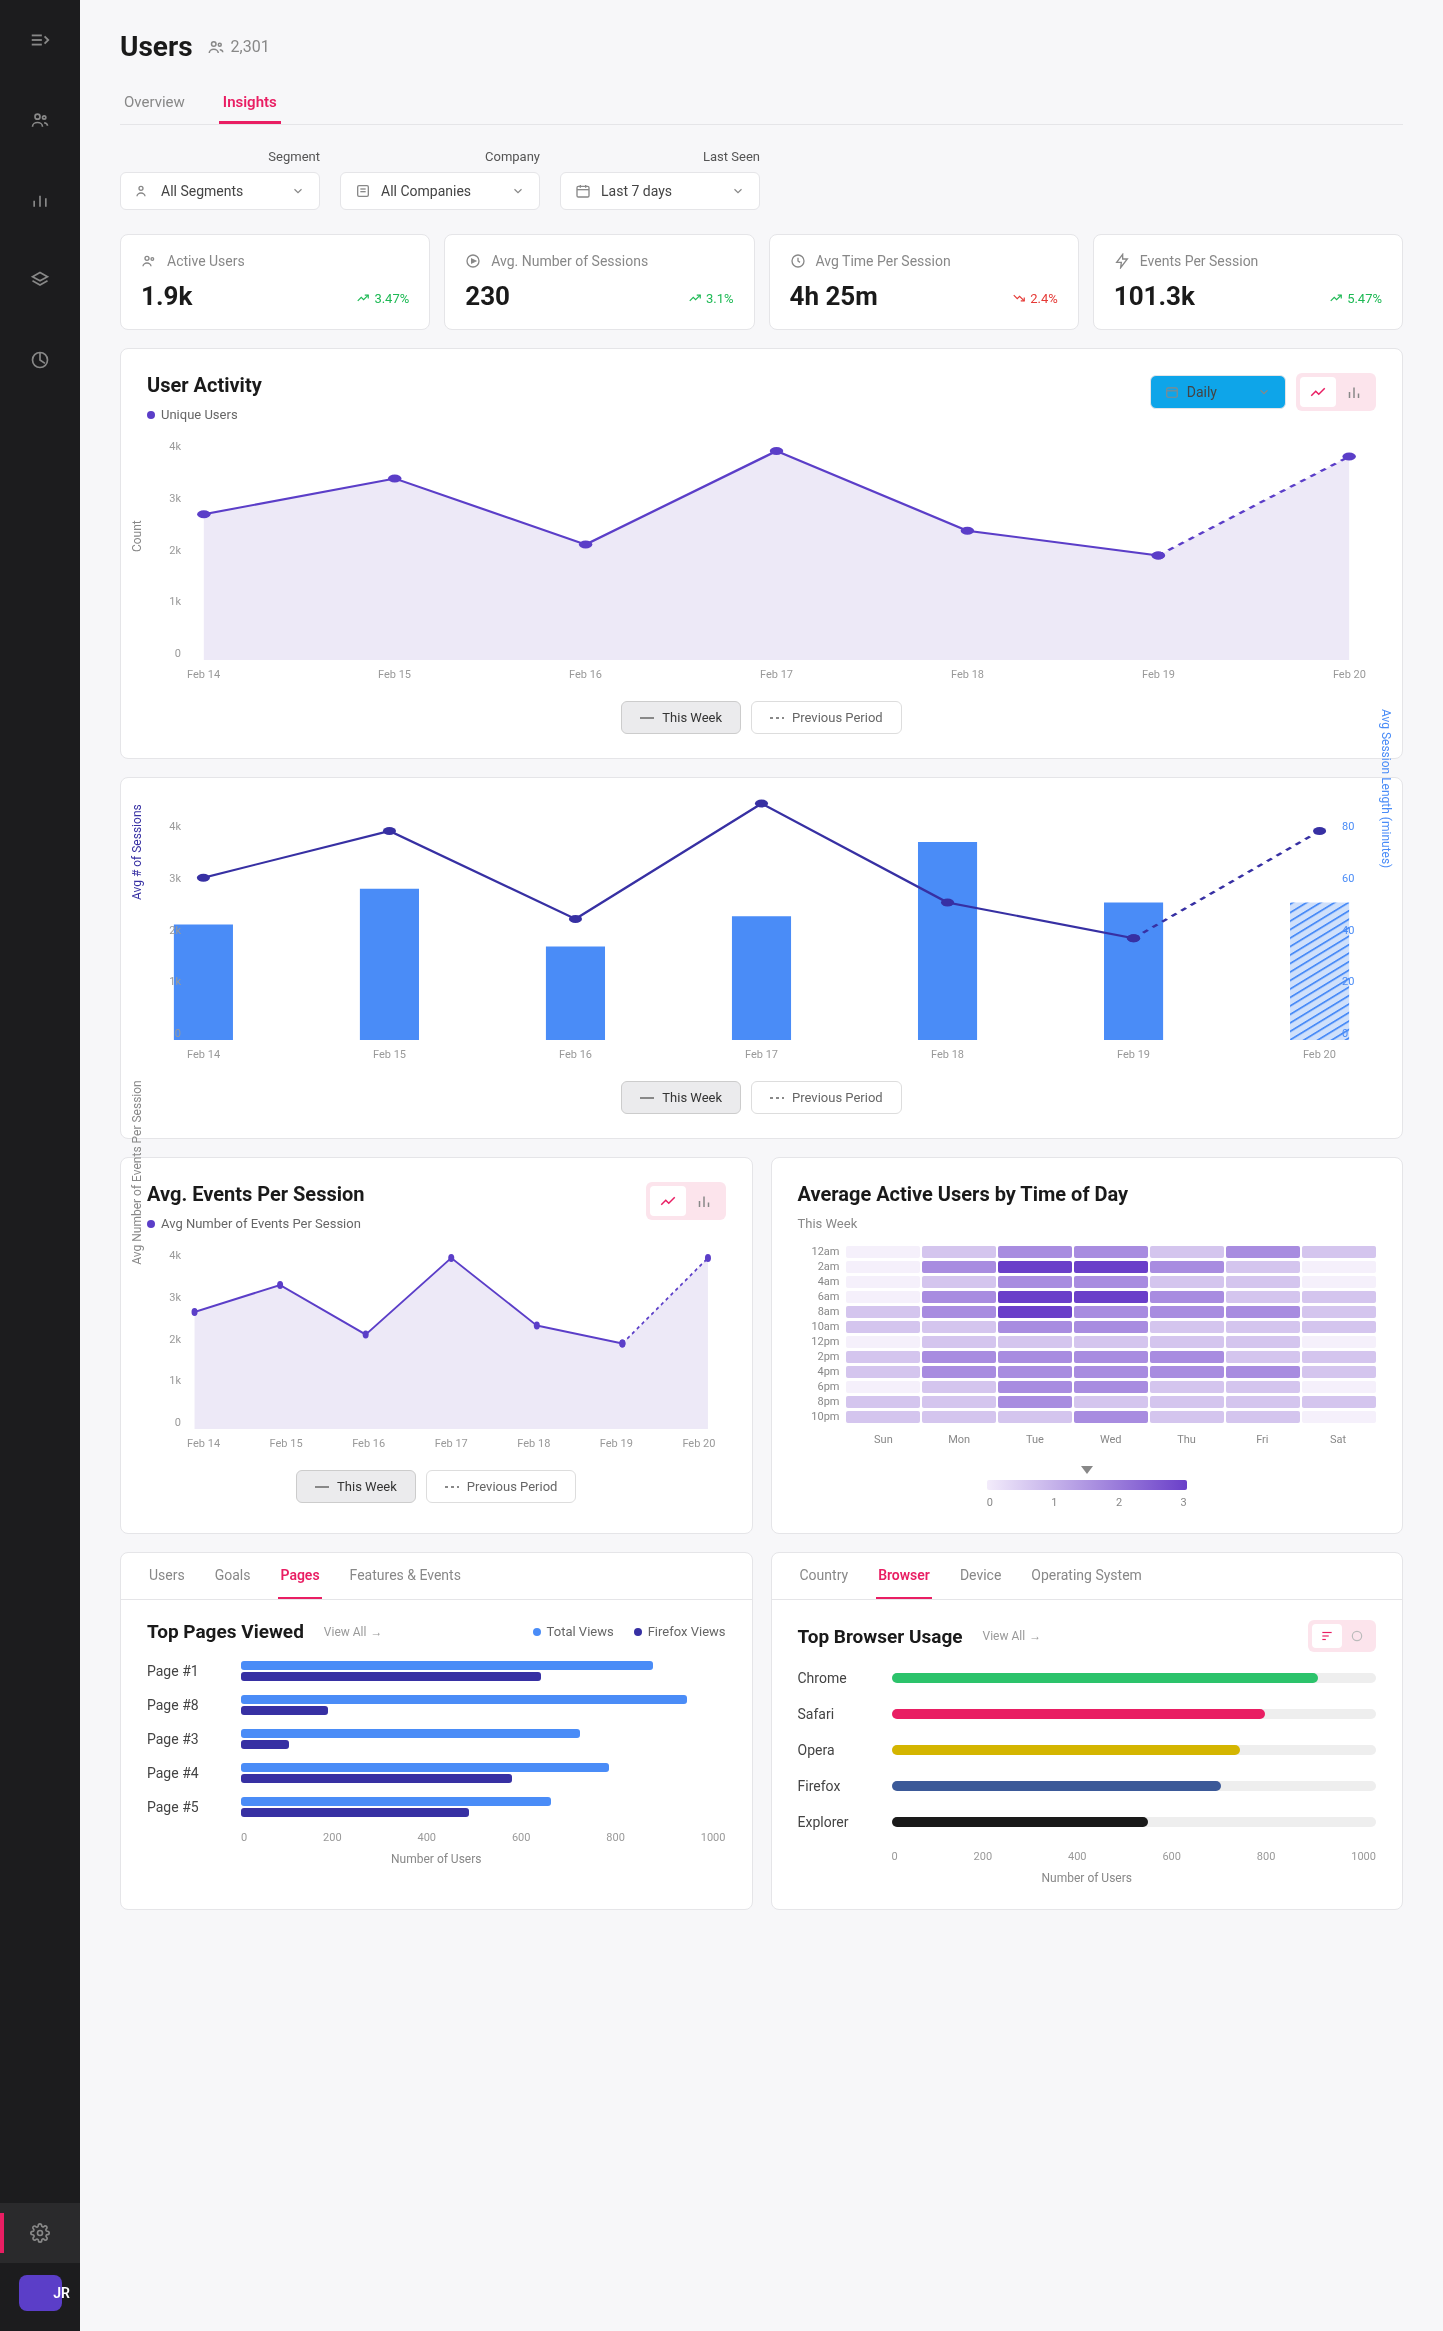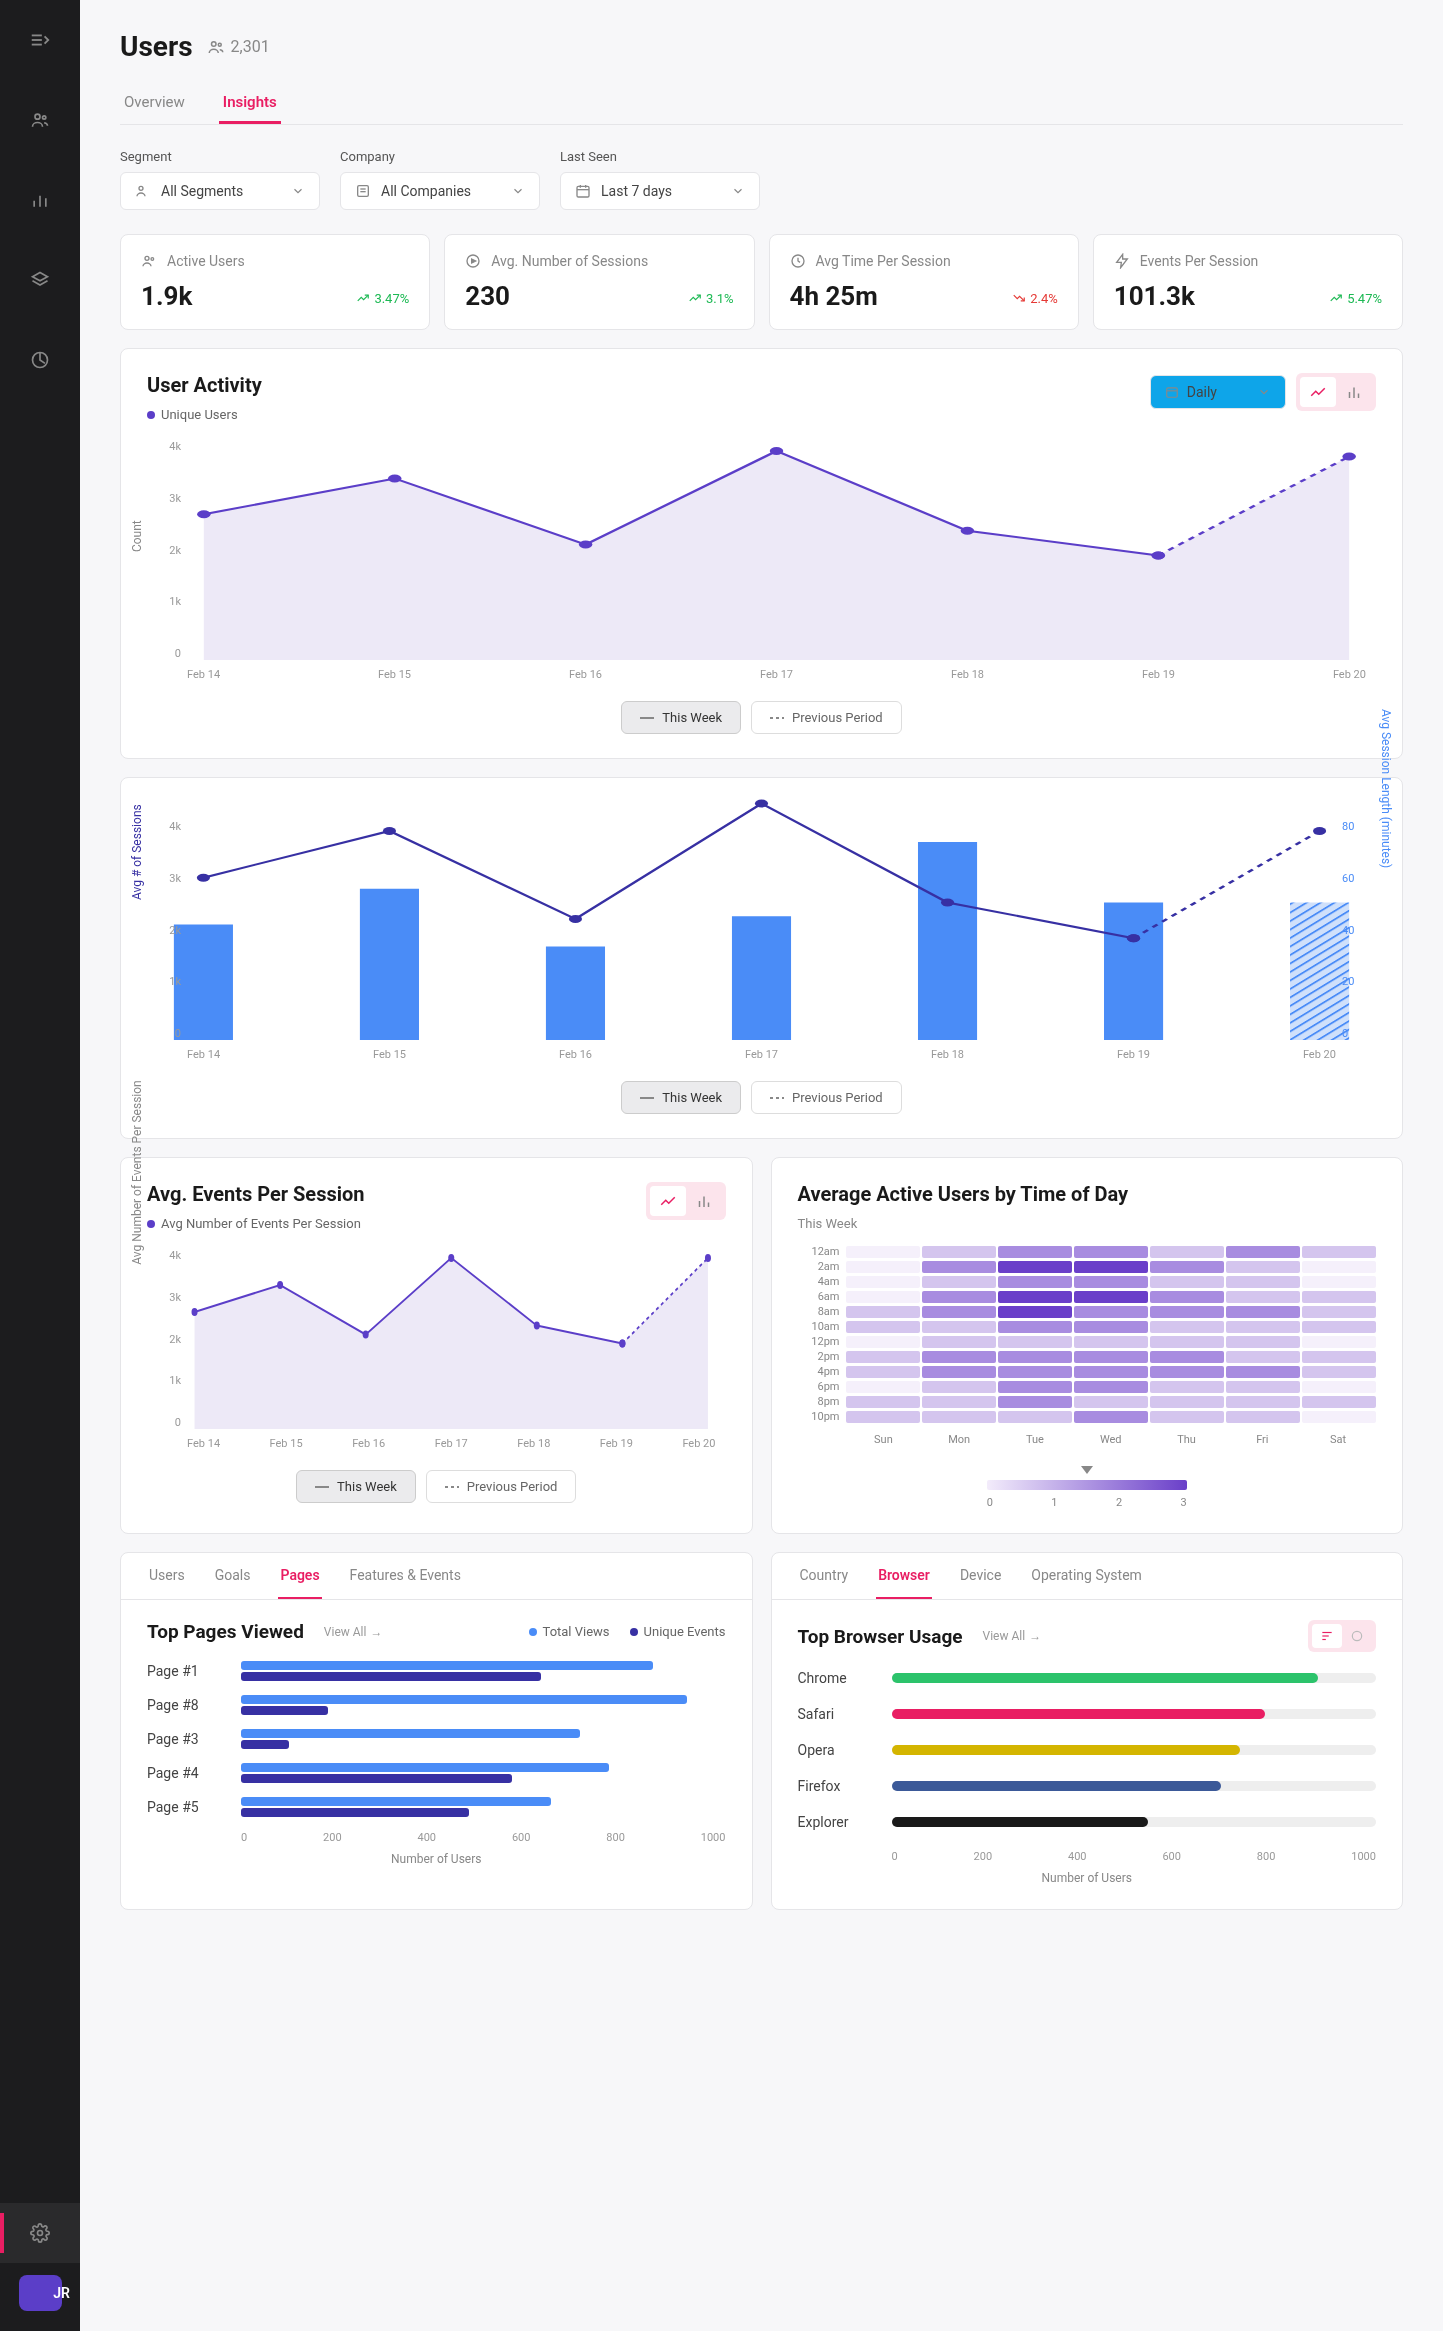--- a/index.html
+++ b/index.html
@@ -13,21 +13,21 @@
 .gear-wrap { position: relative; width: 100%; display: flex; justify-content: center; background: #2a2a2c; padding: 10px 0; }
 .avatar { width: 36px; height: 36px; border-radius: 8px; background: #5b3ec8; color: #fff; display: flex; align-items: center; justify-content: center; font-weight: 600; font-size: 14px; padding-left: 43px; }
 .main { flex: 1; padding: 30px 40px; }
 .page-header { display: flex; align-items: center; gap: 14px; margin-bottom: 20px; }
 .page-title { font-size: 28px; font-weight: 700; }
 .user-count { color: #888; display: flex; align-items: center; gap: 6px; font-size: 16px; }
 .tabs { display: flex; gap: 30px; border-bottom: 1px solid #e5e5e8; margin-bottom: 24px; }
 .tab { padding: 10px 4px; color: #888; cursor: pointer; font-size: 15px; border-bottom: 3px solid transparent; }
 .tab.active { color: #e91e63; border-bottom-color: #e91e63; font-weight: 600; }
 .filters { display: flex; gap: 20px; margin-bottom: 24px; }
-.filter-group { display: flex; flex-direction: column; gap: 8px; }
+.filter-group { display: flex; flex-direction: column; gap: 8px; text-align: right; }
 .filter-label { font-size: 13px; color: #555; }
 .select { background: #fff; border: 1px solid #e5e5e8; border-radius: 6px; padding: 10px 14px; display: flex; align-items: center; gap: 10px; min-width: 200px; justify-content: space-between; cursor: pointer; font-size: 14px; color: #444; }
 .select .left { display: flex; align-items: center; gap: 10px; }
 .kpi-row { display: flex; gap: 14px; margin-bottom: 18px; }
 .kpi { flex: 1; background: #fff; border: 1px solid #e5e5e8; border-radius: 8px; padding: 18px 20px; }
 .kpi-head { display: flex; align-items: center; gap: 10px; color: #888; font-size: 14px; margin-bottom: 12px; }
 .kpi-body { display: flex; align-items: baseline; justify-content: space-between; }
 .kpi-value { font-size: 26px; font-weight: 700; }
 .kpi-delta { font-size: 13px; display: flex; align-items: center; gap: 4px; }
 .delta-up { color: #1db954; }
@@ -714,21 +714,21 @@
                 <span>→</span>
               </div>
           </div>
           <div class="legend">
             <div class="legend-item">
                 <span class="dot" style="background:#4a8cf7"></span>
                 <span>Total Views</span>
               </div>
             <div class="legend-item">
                 <span class="dot" style="background:#3730a3"></span>
-                <span>Unique Events</span>
+                <span>Firefox Views</span>
               </div>
           </div>
         </div>
         <div id="top-pages-bars">
             <div class="bar-row">
               <div class="bar-row-label">Page #1</div>
               <div class="bar-track">
                 <div class="bar-pair">
                   <div class="bar-fill top" style="width:85%;background:#4a8cf7"></div>
                   <div class="bar-fill bot" style="width:62%;background:#3730a3"></div>

